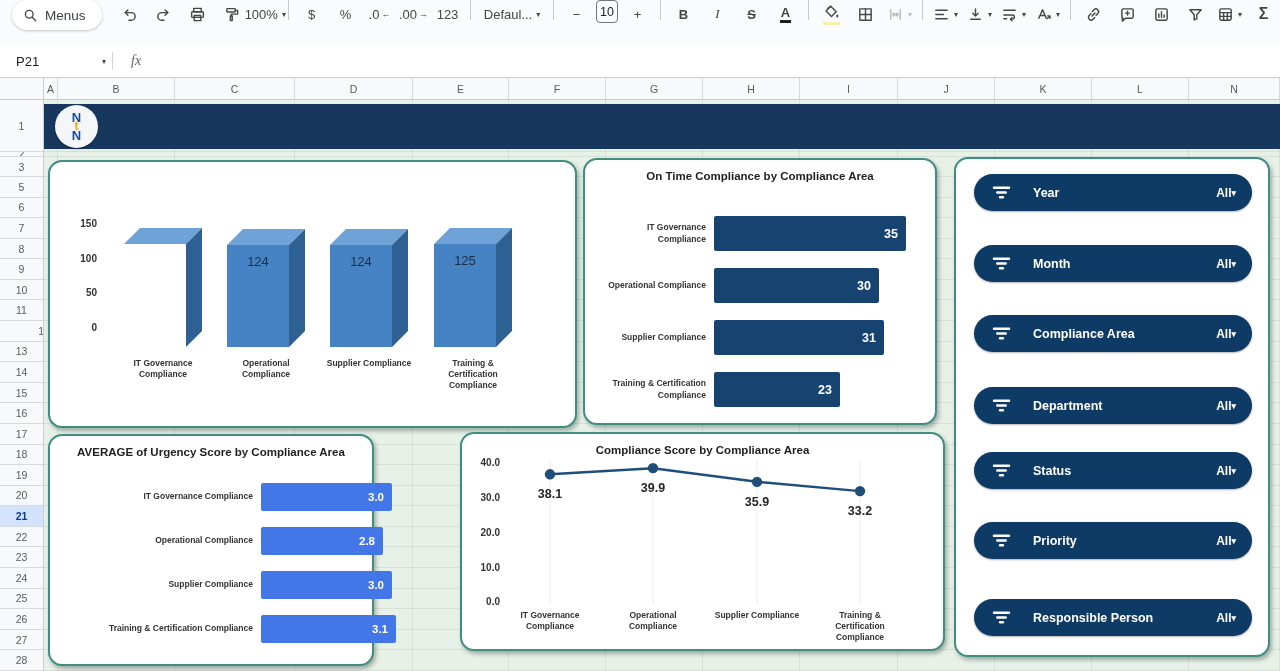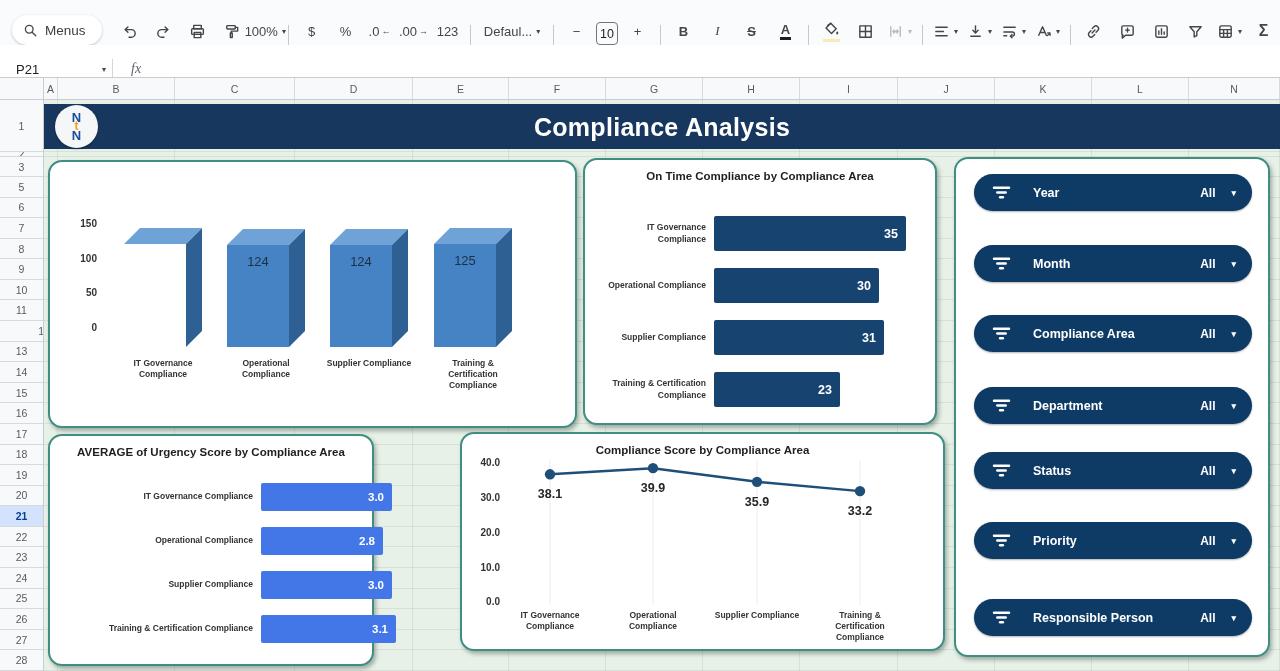--- a/index.html
+++ b/index.html
@@ -1,21 +1,21 @@
 <!DOCTYPE html>
 <html><head>
 <meta charset="utf-8">
 <style>
   html,body{margin:0;padding:0;background:#fff}
   .stage{position:relative;width:1280px;height:671px;overflow:hidden;
          font-family:"Liberation Sans",sans-serif;background:#fff;user-select:none}
 
   
   .toolbar{position:absolute;top:0;left:0;right:0;height:45px;background:#f9fbfd;
-           display:flex;align-items:flex-end;padding-left:12px;gap:1px}
+           display:flex;align-items:flex-start;padding-left:12px;gap:1px}
   .menus-pill{display:flex;align-items:center;gap:7px;background:#fff;border-radius:18px;height:30px;
               padding:0 16px 0 11px;box-shadow:0 1px 3px rgba(0,0,0,.22);margin-right:10px;
               font-size:13.5px;color:#3c4043}
   .tb{min-width:27px;height:28px;display:flex;align-items:center;justify-content:center;
       border-radius:4px;color:#444746;font-size:13px;padding:0 3px;gap:2px;white-space:nowrap}
   .tb svg{width:17px;height:17px;stroke:#444746;fill:none;stroke-width:1.5;stroke-linecap:round;stroke-linejoin:round}
   .tb.dis{color:#b9bcbf}
   .tb.dis svg{stroke:#b9bcbf}
   .crt{font-size:8px;color:#444746;margin-left:2px}
   .crt.dim{color:#b9bcbf}
@@ -23,21 +23,21 @@
   .fsz{width:30px;height:21px;border:1px solid #70757a;border-radius:4px;display:flex;
        align-items:center;justify-content:center;font-size:12.5px;color:#202124;margin:0 2px}
   .bold{font-weight:bold}.ital{font-style:italic;font-family:"Liberation Serif",serif}
   .strk{text-decoration:line-through;font-weight:bold}
   .tcol{font-weight:bold;line-height:1;border-bottom:3px solid #1f1f1f;padding:0 1px 1px}
   .fillwrap{border-bottom:3px solid #f4ecb0;padding-bottom:1px;line-height:0}
   .sigma{font-size:16px;font-weight:bold}
 
   
   .fbar{position:absolute;top:45px;left:0;right:0;height:32px;background:#fff;
-        border-bottom:1px solid #dfe3e7;display:flex;align-items:flex-end}
+        border-bottom:1px solid #dfe3e7;display:flex;align-items:center}
   .namebox{display:flex;align-items:center;width:96px;padding-left:16px;font-size:13px;color:#202124}
   .namebox .crt{margin-left:auto;margin-right:6px}
   .fxsep{width:1px;height:18px;background:#d4d7da}
   .fx{margin-left:18px;font-family:"Liberation Serif",serif;font-style:italic;
       font-size:14px;color:#5f6368}
 
   
   .corner{position:absolute;top:77px;left:0;width:44px;height:23px;background:#f8f9fa;
           border-top:1px solid #c9ccd1;border-bottom:1px solid #c9ccd1;border-right:1px solid #c9ccd1;box-sizing:border-box}
   .cols{position:absolute;top:77px;left:44px;right:0;height:23px;background:#f8f9fa;display:flex;
@@ -81,21 +81,21 @@
             font-size:8.5px;font-weight:bold;color:#333;text-align:right;line-height:1.3}
   .hbar{position:absolute;border-radius:2px;display:flex;align-items:center;justify-content:flex-end;
         color:#fff;font-weight:bold}
 
   
   .pill{position:absolute;left:18px;width:278px;height:37px;border-radius:19px;display:flex;
         align-items:center;color:#fff;padding:0 16px 0 18px;box-sizing:border-box;
         box-shadow:0 1px 2px rgba(0,0,0,.3)}
   .pill svg{width:19px;height:15px;stroke:#fff;fill:none;stroke-width:2.6;stroke-linecap:round}
   .pill .plab{font-size:12.5px;font-weight:bold;margin-left:22px}
-  .pill .pval{margin-left:auto;font-size:12px;font-weight:bold;display:flex;align-items:center;gap:16px}
+  .pill .pval{margin-left:auto;font-size:12px;font-weight:bold;display:flex;align-items:center;gap:0}
   .pill .pcrt{font-size:9px}
 </style>
 </head>
 <body>
 
 <div class="stage">
 
   <div class="toolbar">
     <div class="menus-pill">
       <span style="line-height:0">
@@ -369,21 +369,20 @@
         <div class="gl-h" style="top: 549px;"></div>
         <div class="gl-h" style="top: 570px;"></div>
       </div>
 
     <div class="band" id="band" style="background: rgb(23, 55, 95);">
       <div class="logo" id="logo">
           <span class="ln">N</span>
           <span class="lt">t</span>
           <span class="ln">N</span>
         </div>
-      <div class="bigtitle">Compliance Analysis</div>
     </div>
 
     <div class="panel" id="p1" style="left:4px;top:60px;width:529px;height:268px">
     <div class="ytick" style="left: 17px; top: 56px;">150</div>
         <div class="ytick" style="left: 17px; top: 91px;">100</div>
         <div class="ytick" style="left: 17px; top: 125px;">50</div>
         <div class="ytick" style="left: 17px; top: 160px;">0</div>
         <div class="bar3d-top" style="left: 74px; top: 66px; width: 78px; height: 16px; background: rgb(111, 162, 214);"></div>
         <div class="bar3d-side" style="left: 136px; top: 66px; width: 16px; height: 119px; background: rgb(46, 96, 148);"></div>
         <div class="catlab" style="left: 53px; top: 196px; width: 120px;">IT Governance<br>Compliance</div>

